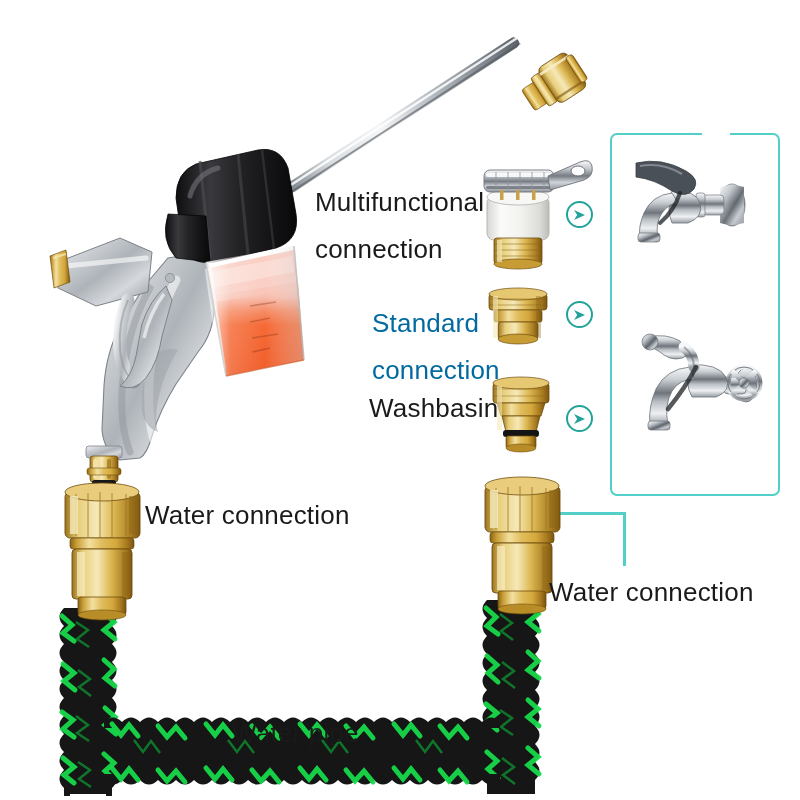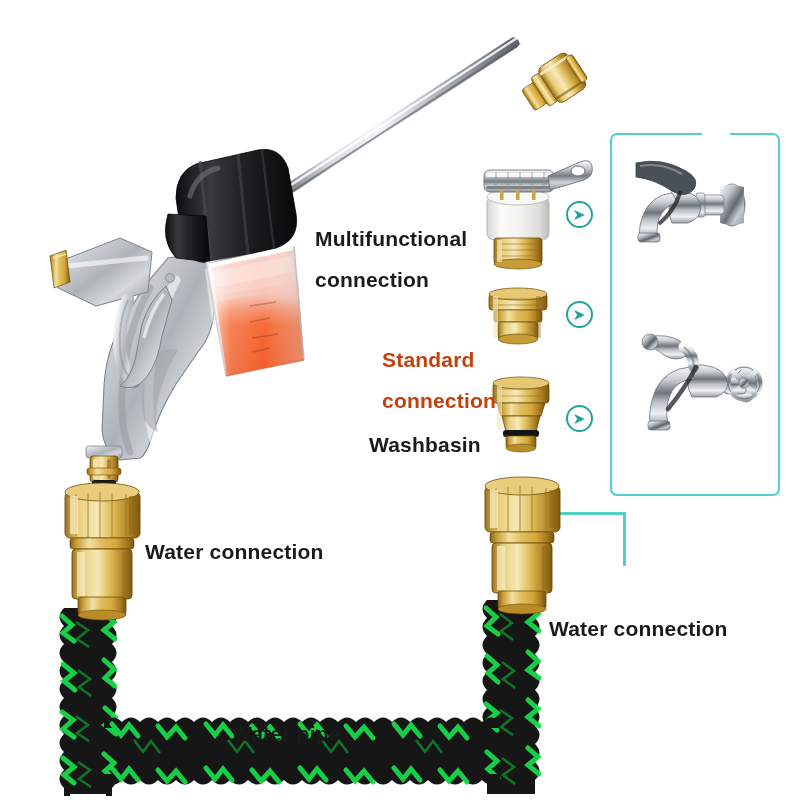--- a/index.html
+++ b/index.html
@@ -10,26 +10,25 @@
     font-family:"Liberation Sans", sans-serif;
     overflow:hidden;
   }
   #stage{position:relative;width:800px;height:800px;background:#fff;}
 
   
   .lbl{
     position:absolute;
     color:#1a1a1a;
     font-family:"Liberation Sans", sans-serif;
-    font-size:21px;
-    font-weight:700;
+    font-size:26px;
+    font-weight:400;
     letter-spacing:.2px;
     white-space:nowrap;
     line-height:1.28;
-    margin-top:40px;
   }
 
   
   .arrow-badge{
     position:absolute;
     width:27px;height:27px;
     border-radius:50%;
     border:2.2px solid #22a39a;
     box-sizing:border-box;
     display:flex;align-items:center;justify-content:center;
@@ -513,34 +512,34 @@
     </g>
 
   </svg>
   </div>
 
   <div id="labelLayer">
       <div class="lbl" style="left: 315px; top: 186px; color: rgb(26, 26, 26);">
         <div>Multifunctional</div>
         <div style="margin-top: 14px;">connection</div>
       </div>
-      <div class="lbl" style="left: 382px; top: 307px; color: #c2410c;">
+      <div class="lbl" style="left: 372px; top: 307px; color: #0369a1;">
         <div>Standard</div>
         <div style="margin-top: 14px;">connection</div>
       </div>
       <div class="lbl" style="left: 369px; top: 392px; color: rgb(26, 26, 26);">
         <div>Washbasin</div>
       </div>
       <div class="lbl" style="left: 145px; top: 499px; color: rgb(26, 26, 26);">
         <div>Water connection</div>
       </div>
       <div class="lbl" style="left: 549px; top: 576px; color: rgb(26, 26, 26);">
         <div>Water connection</div>
       </div>
-      <div class="lbl" style="left: 232px; top: 681px; color: rgb(26, 26, 26);">
+      <div class="lbl" style="left: 232px; top: 717px; color: rgb(26, 26, 26);">
         <div>Water pipe</div>
       </div>
     </div>
 
   <div id="arrowLayer">
       <div class="arrow-badge" style="left: 566px; top: 201px; border-color: rgb(34, 163, 154);">
         <svg width="16" height="14" viewBox="0 0 16 14">
           <path d="M2 2 L13 7 L2 12 L5.2 7 Z" fill="#22a39a"></path>
         </svg>
       </div>

